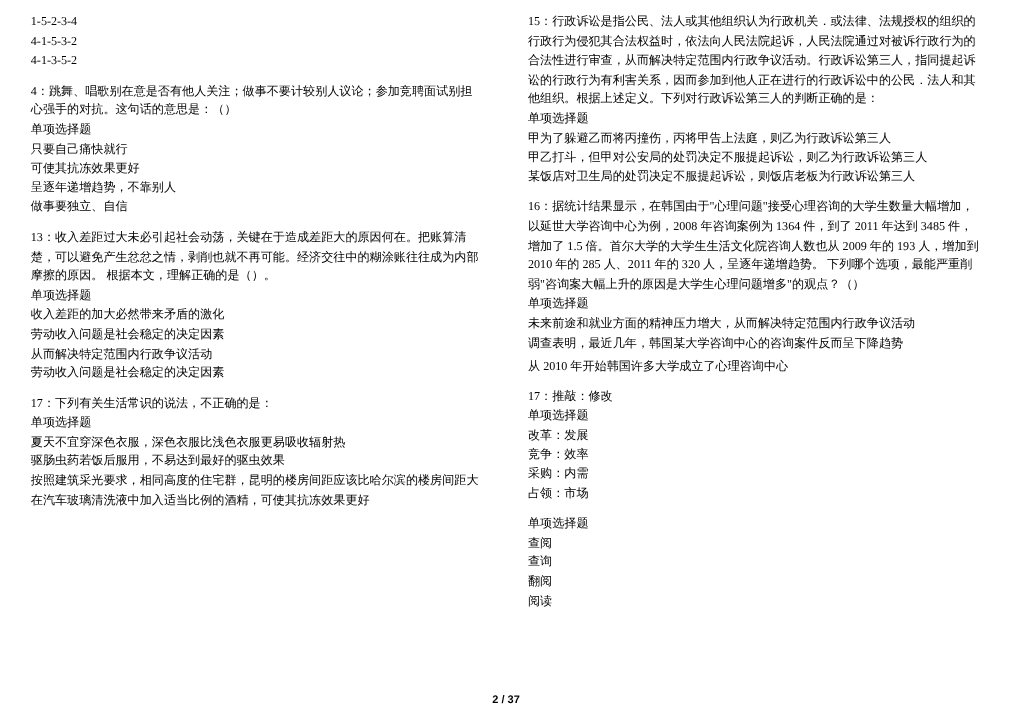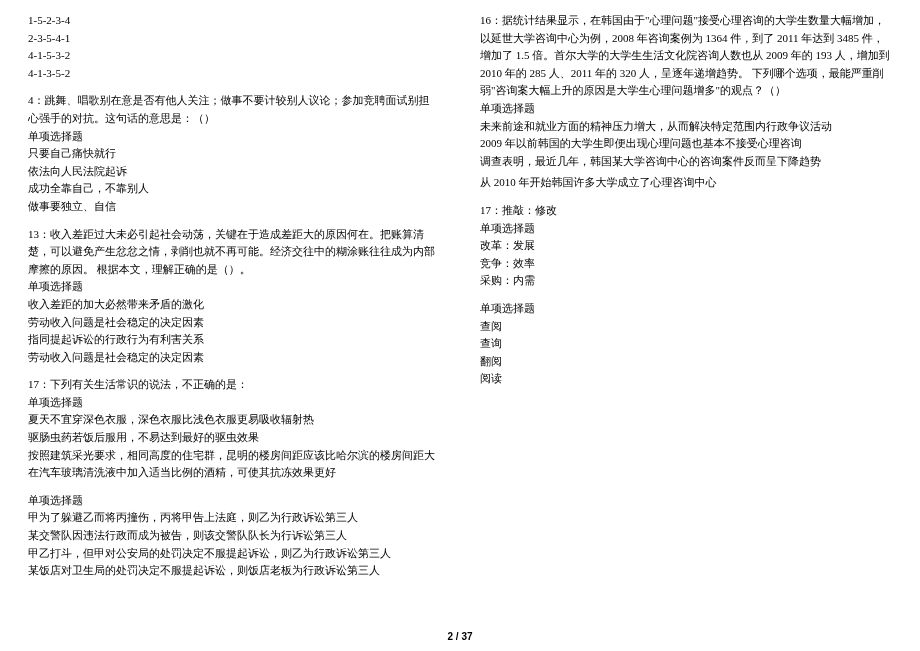--- a/index.html
+++ b/index.html
@@ -36,90 +36,89 @@
   }
   .bold { font-weight: bold; }
 </style>
 </head>
 <body>
 
 <div class="cols">
 
   <div class="block">
     <span class="line">1-5-2-3-4</span>
-    <span class="line">2-3-5-4-1</span>
     <span class="line">4-1-5-3-2</span>
     <span class="line">4-1-3-5-2</span>
   </div>
 
   <div style="height:6px"></div>
 
   <div class="block">
     <span class="line q-stem">4：跳舞、唱歌别在意是否有他人关注；做事不要计较别人议论；参加竞聘面试别担心强手的对抗。这句话的意思是：（）</span>
     <span class="line q-type">单项选择题</span>
     <span class="line q-opt">只要自己痛快就行</span>
-    <span class="line q-opt">依法向人民法院起诉</span>
-    <span class="line q-opt">成功全靠自己，不靠别人</span>
+    <span class="line q-opt">可使其抗冻效果更好</span>
+    <span class="line q-opt">呈逐年递增趋势，不靠别人</span>
     <span class="line q-opt">做事要独立、自信</span>
   </div>
 
   <div style="height:6px"></div>
 
   <div class="block">
     <span class="line q-stem">13：收入差距过大未必引起社会动荡，关键在于造成差距大的原因何在。把账算清楚，可以避免产生忿忿之情，剥削也就不再可能。经济交往中的糊涂账往往成为内部摩擦的原因。 根据本文，理解正确的是（）。</span>
     <span class="line q-type">单项选择题</span>
     <span class="line q-opt">收入差距的加大必然带来矛盾的激化</span>
     <span class="line q-opt">劳动收入问题是社会稳定的决定因素</span>
-    <span class="line q-opt">指同提起诉讼的行政行为有利害关系</span>
+    <span class="line q-opt">从而解决特定范围内行政争议活动</span>
     <span class="line q-opt">劳动收入问题是社会稳定的决定因素</span>
   </div>
 
   <div style="height:6px"></div>
 
   <div class="block">
     <span class="line q-stem">17：下列有关生活常识的说法，不正确的是：</span>
     <span class="line q-type">单项选择题</span>
     <span class="line q-opt">夏天不宜穿深色衣服，深色衣服比浅色衣服更易吸收辐射热</span>
     <span class="line q-opt">驱肠虫药若饭后服用，不易达到最好的驱虫效果</span>
     <span class="line q-opt">按照建筑采光要求，相同高度的住宅群，昆明的楼房间距应该比哈尔滨的楼房间距大</span>
     <span class="line q-opt">在汽车玻璃清洗液中加入适当比例的酒精，可使其抗冻效果更好</span>
   </div>
 
   <div style="height:6px"></div>
 
   <div class="block">
+    <span class="line q-stem">15：行政诉讼是指公民、法人或其他组织认为行政机关．或法律、法规授权的组织的行政行为侵犯其合法权益时，依法向人民法院起诉，人民法院通过对被诉行政行为的合法性进行审查，从而解决特定范围内行政争议活动。行政诉讼第三人，指同提起诉讼的行政行为有利害关系，因而参加到他人正在进行的行政诉讼中的公民．法人和其他组织。根据上述定义。下列对行政诉讼第三人的判断正确的是：</span>
     <span class="line q-type">单项选择题</span>
     <span class="line q-opt">甲为了躲避乙而将丙撞伤，丙将甲告上法庭，则乙为行政诉讼第三人</span>
-    <span class="line q-opt">某交警队因违法行政而成为被告，则该交警队队长为行诉讼第三人</span>
     <span class="line q-opt">甲乙打斗，但甲对公安局的处罚决定不服提起诉讼，则乙为行政诉讼第三人</span>
     <span class="line q-opt">某饭店对卫生局的处罚决定不服提起诉讼，则饭店老板为行政诉讼第三人</span>
   </div>
 
   <div style="height:6px"></div>
 
   <div class="block">
     <span class="line q-stem">16：据统计结果显示，在韩国由于"心理问题"接受心理咨询的大学生数量大幅增加，以延世大学咨询中心为例，2008 年咨询案例为 1364 件，到了 2011 年达到 3485 件，增加了 1.5 倍。首尔大学的大学生生活文化院咨询人数也从 2009 年的 193 人，增加到 2010 年的 285 人、2011 年的 320 人，呈逐年递增趋势。 下列哪个选项，最能严重削弱"咨询案大幅上升的原因是大学生心理问题增多"的观点？（）</span>
     <span class="line q-type">单项选择题</span>
     <span class="line q-opt">未来前途和就业方面的精神压力增大，从而解决特定范围内行政争议活动</span>
-    <span class="line q-opt">2009 年以前韩国的大学生即便出现心理问题也基本不接受心理咨询</span>
     <span class="line q-opt">调查表明，最近几年，韩国某大学咨询中心的咨询案件反而呈下降趋势</span>
   </div>
 
   <div class="block">
     <span class="line q-opt">从 2010 年开始韩国许多大学成立了心理咨询中心</span>
   </div>
 
   <div style="height:6px"></div>
 
   <div class="block">
     <span class="line q-stem">17：推敲：修改</span>
     <span class="line q-type">单项选择题</span>
     <span class="line q-opt">改革：发展</span>
     <span class="line q-opt">竞争：效率</span>
     <span class="line q-opt">采购：内需</span>
+    <span class="line q-opt">占领：市场</span>
   </div>
 
   <div style="height:6px"></div>
 
   <div class="block">
     <span class="line q-type">单项选择题</span>
     <span class="line q-opt">查阅</span>
     <span class="line q-opt">查询</span>
     <span class="line q-opt">翻阅</span>
     <span class="line q-opt">阅读</span>

